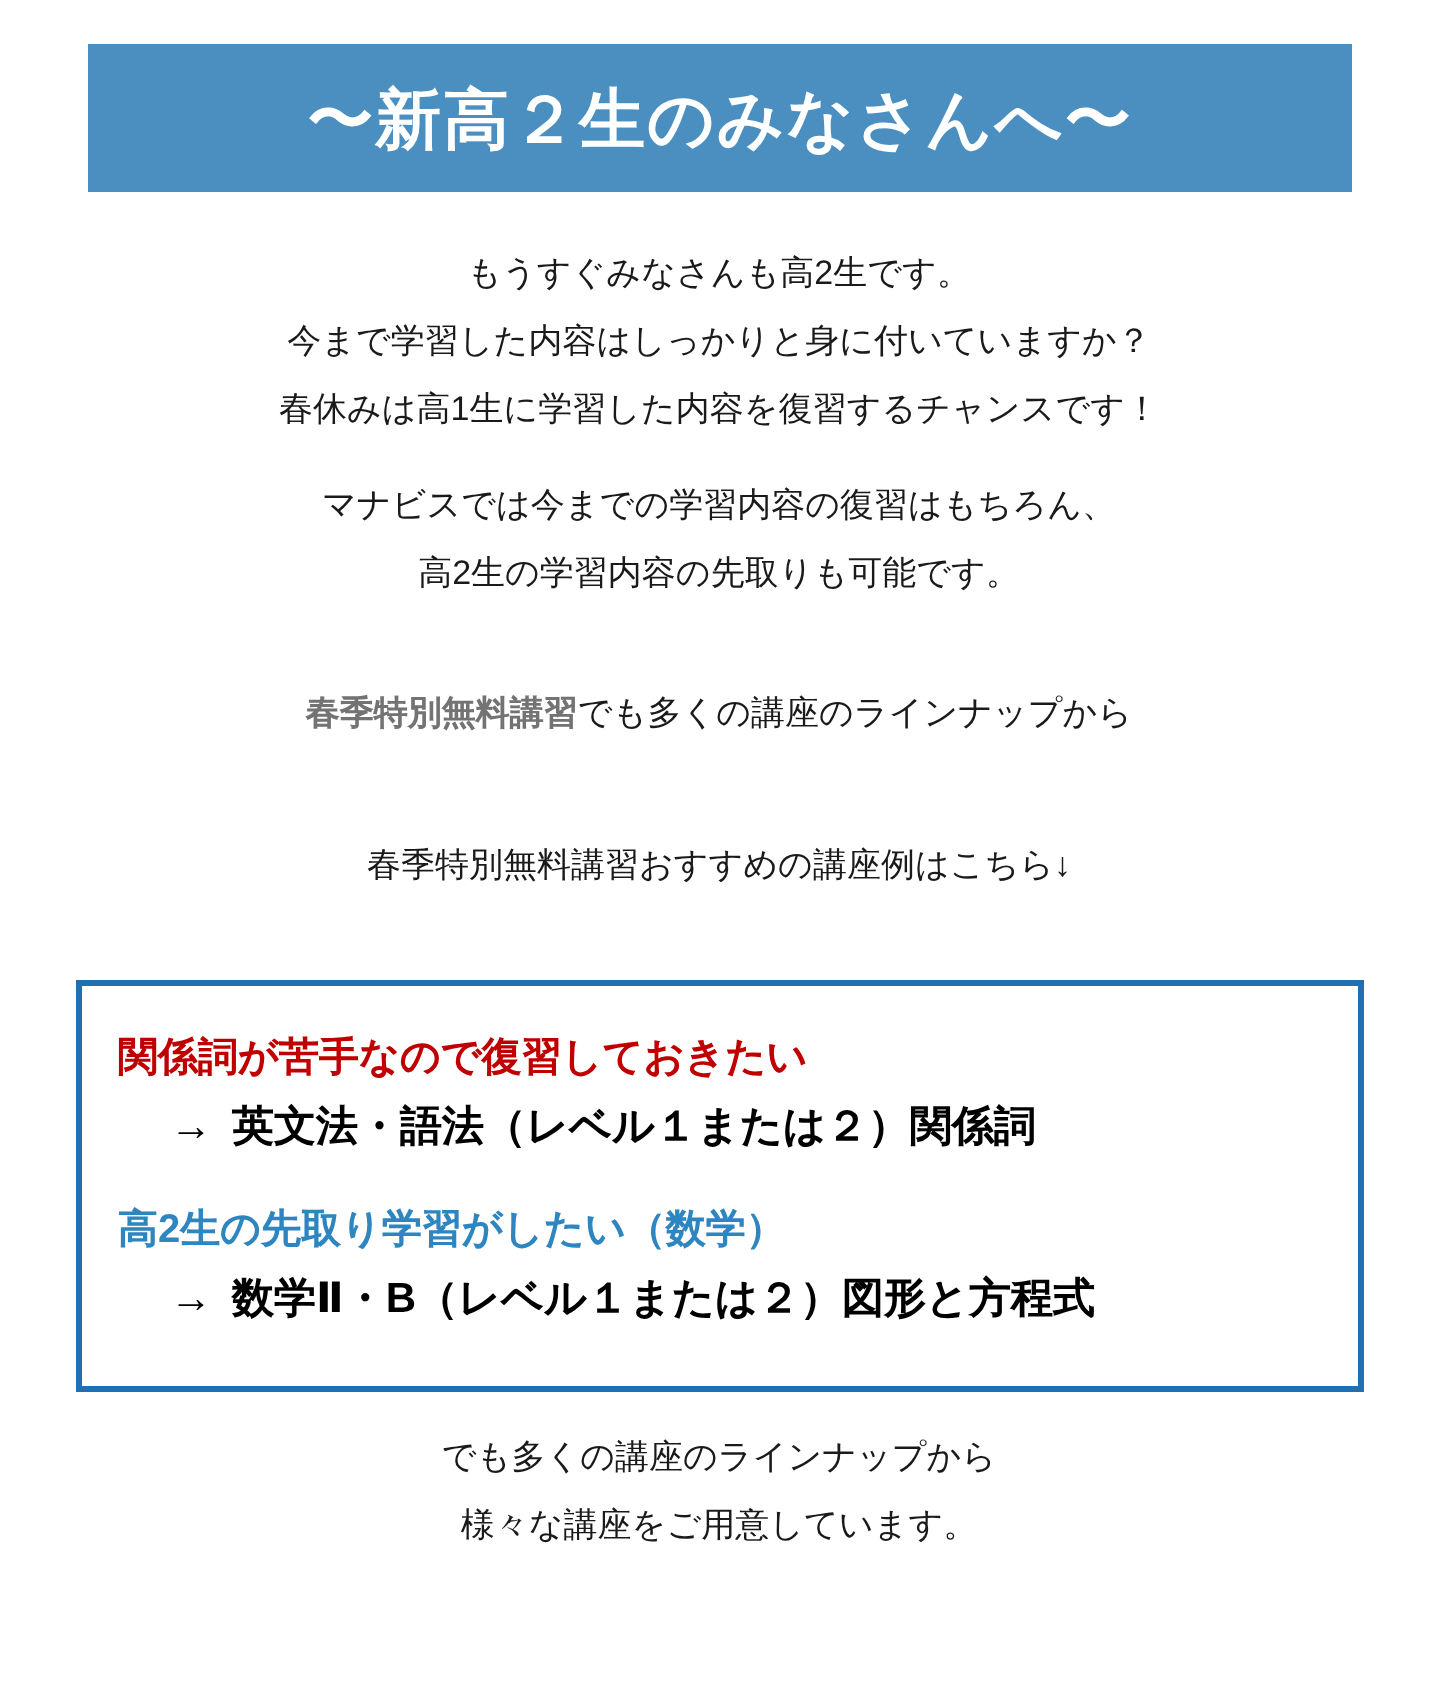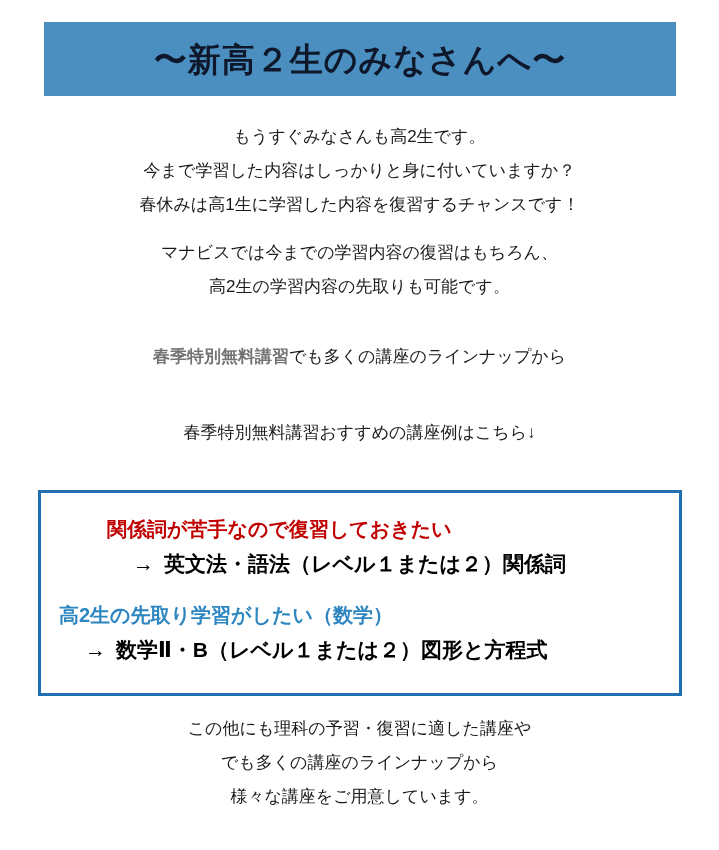--- a/index.html
+++ b/index.html
@@ -27,21 +27,21 @@
     left: 44px;
     top: 22px;
     width: 632px;
     height: 74px;
     background: #4a8fc0;
     display: flex;
     align-items: center;
     justify-content: center;
   }
   .banner-title {
-    color: #0f172a;
+    color: #ffffff;
     font-size: 33px;
     font-weight: bold;
     letter-spacing: 1px;
     line-height: 1;
     white-space: nowrap;
   }
 
   
   .body-block {
     position: absolute;
@@ -74,21 +74,21 @@
     width: 644px;
     height: 206px;
     border: 3px solid #1f6fb2;
     box-sizing: border-box;
     background: #ffffff;
   }
   .course-group {
     position: absolute;
     left: 18px;
   }
-  #group1 { top: 22px; margin-left: 48px; }
+  #group1 { top: 22px; }
   #group2 { top: 108px; }
 
   .course-head {
     font-size: 20px;
     font-weight: bold;
     line-height: 28px;
     white-space: nowrap;
   }
   .course-head.red { color: #c00000; }
   .course-head.blue { color: #2e86c1; }
@@ -143,18 +143,17 @@
       <div class="course-head red">関係詞が苦手なので復習しておきたい</div>
       <div class="course-detail"><span class="arrow">→</span><span>英文法・語法（レベル１または２）関係詞</span></div>
     </div>
     <div class="course-group" id="group2">
       <div class="course-head blue">高2生の先取り学習がしたい（数学）</div>
       <div class="course-detail"><span class="arrow">→</span><span>数学Ⅱ・B（レベル１または２）図形と方程式</span></div>
     </div>
   </div>
 
   <div class="body-block" id="p5">
-    <div class="para">この他にも理科の予習・復習に適した講座や</div>
     <div class="para">でも多くの講座のラインナップから</div>
     <div class="para">様々な講座をご用意しています。</div>
   </div>
 
 </div>
 
 </body></html>

